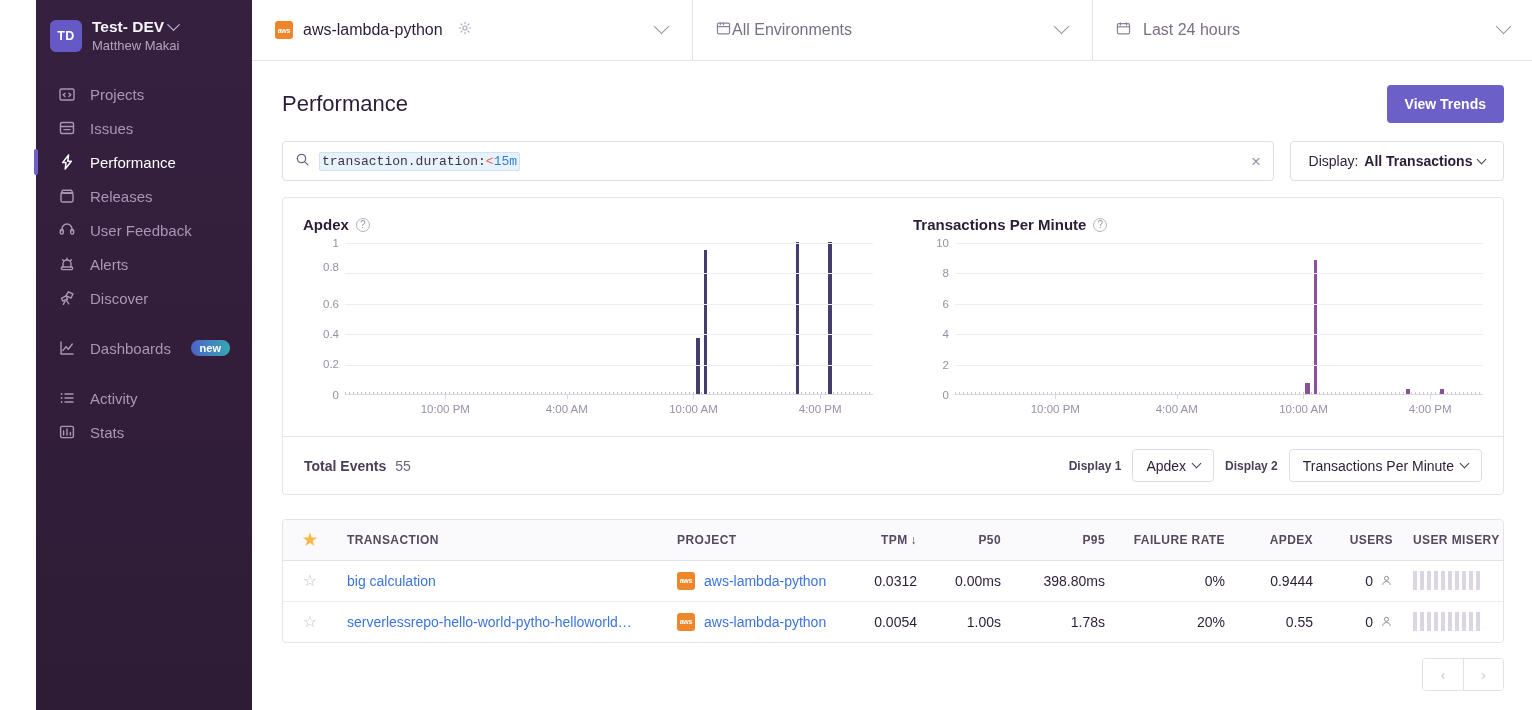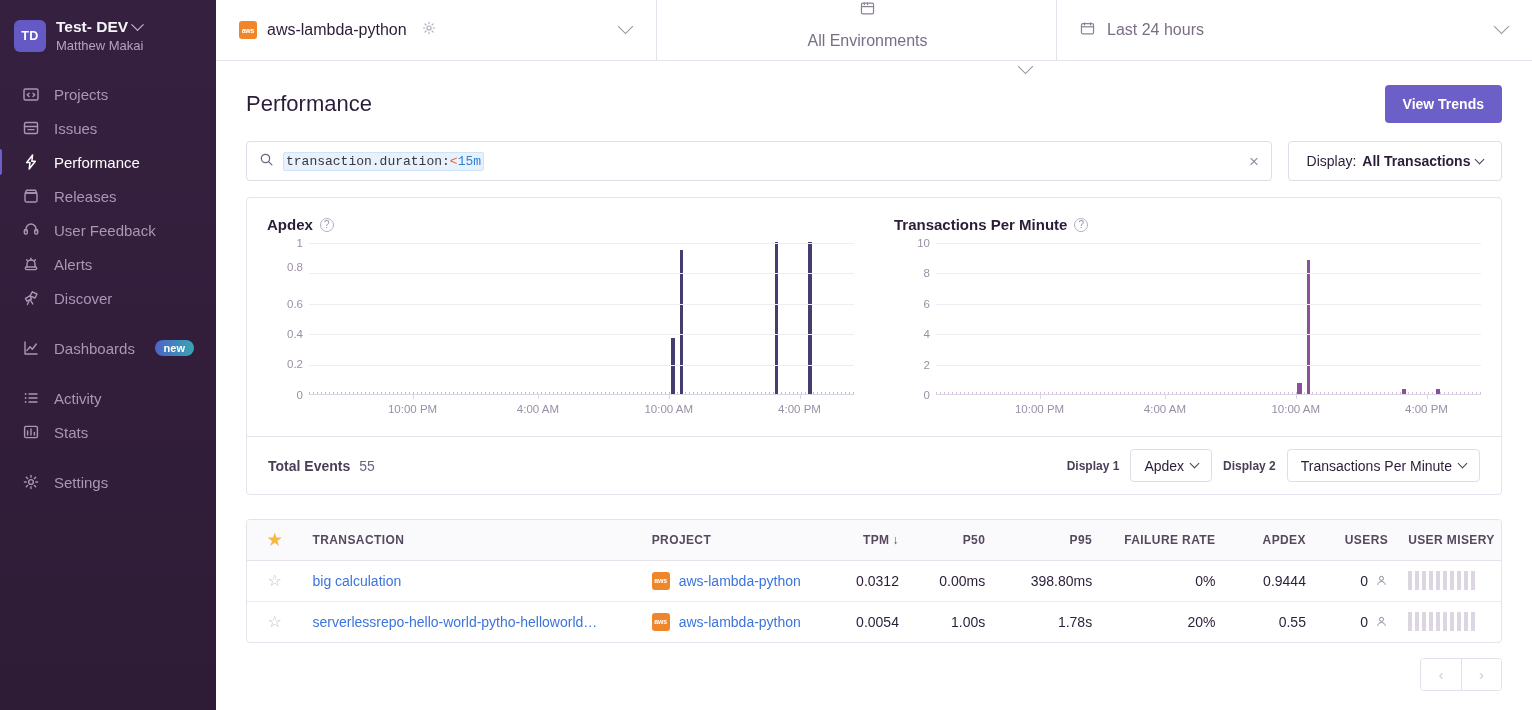--- a/index.html
+++ b/index.html
@@ -2,21 +2,21 @@
 <html><head>
 <meta charset="utf-8">
 <style>
   * { box-sizing: border-box; margin: 0; padding: 0; }
   html, body {
     width: 1532px; height: 710px;
     font-family: "Liberation Sans", sans-serif;
     background: #ffffff;
     overflow: hidden;
   }
-  .app { display: flex; width: 1532px; height: 710px; }
+  .app { display: flex; width: 1532px; height: 710px; padding-left: 36px; }
 
   
   .sidebar {
     width: 216px; height: 710px;
     background: #2f1d38;
     background-image: linear-gradient(180deg, #362040 0%, #2e1c36 100%);
     flex: 0 0 216px;
     position: relative;
     padding-top: 12px;
   }
@@ -64,21 +64,21 @@
   
   .main { flex: 1; height: 710px; background: #ffffff; position: relative; }
 
   
   .topbar {
     height: 61px; border-bottom: 1px solid #e7e1ec;
     display: flex; align-items: center; background: #fff;
   }
   .tb-section { display: flex; align-items: center; height: 61px; }
   .tb-proj { width: 440px; padding-left: 23px; gap: 10px; }
-  .tb-env  { width: 400px; padding-left: 22px; gap: 11px; border-left: 1px solid #e7e1ec; flex-direction: column; }
+  .tb-env  { width: 400px; padding-left: 22px; border-left: 1px solid #e7e1ec; }
   .tb-time { flex: 1; padding-left: 22px; gap: 11px; border-left: 1px solid #e7e1ec; }
   .aws-badge {
     width: 18px; height: 18px; border-radius: 3px; background: #f0862a;
     display: flex; align-items: center; justify-content: center;
     color: #fff; font-size: 7px; font-weight: bold; letter-spacing: -.2px;
     font-family: "Liberation Sans", sans-serif;
   }
   .tb-label { font-size: 16px; color: #2b1d38; }
   .tb-label.muted { color: #7a6e85; }
   .gear { margin-left: 4px; opacity: .55; }
@@ -346,29 +346,20 @@
           <svg width="18" height="18" viewBox="0 0 18 18" fill="none" stroke="#a897b5" stroke-width="1.4">
             <rect x="2.6" y="3.4" width="12.8" height="11.2" rx="1.4"></rect>
             <path d="M5.6 12V8M9 12V6M12.4 12V9.4" stroke-linecap="round"></path>
           </svg>
         </span>
         <span>Stats</span>
       </div>
 
       <div class="nav-gap"></div>
 
-      <div class="nav-item">
-        <span class="nav-icon">
-          <svg width="18" height="18" viewBox="0 0 18 18" fill="none" stroke="#a897b5" stroke-width="1.4">
-            <circle cx="9" cy="9" r="2.4"></circle>
-            <path d="M9 2.4v1.8M9 13.8v1.8M2.4 9h1.8M13.8 9h1.8M4.3 4.3l1.3 1.3M12.4 12.4l1.3 1.3M13.7 4.3l-1.3 1.3M5.6 12.4l-1.3 1.3" stroke-linecap="round"></path>
-          </svg>
-        </span>
-        <span>Settings</span>
-      </div>
 
     </nav>
   </aside>
 
   <main class="main">
 
     <div class="topbar">
 
       <div class="tb-section tb-proj">
         <span class="aws-badge">aws</span>

